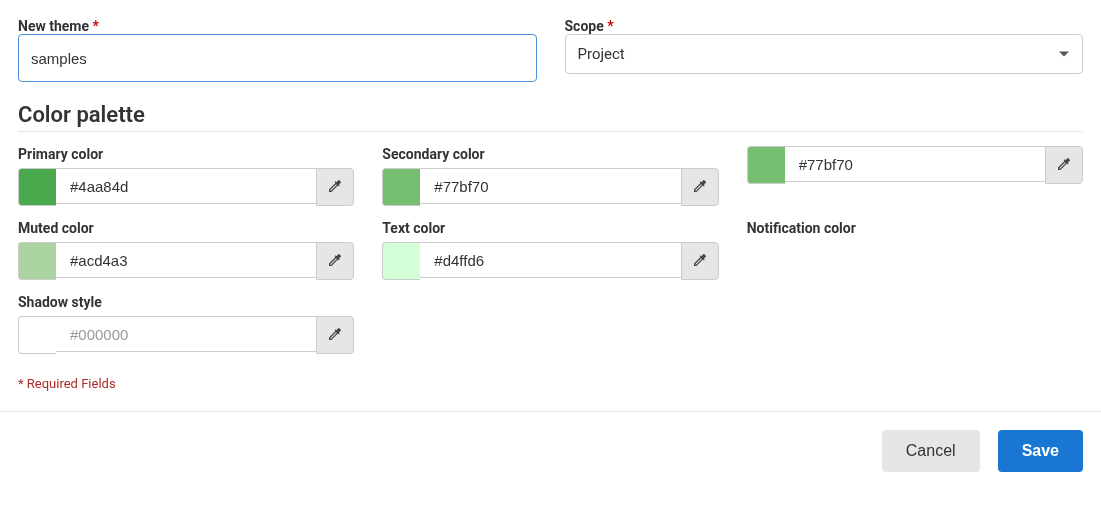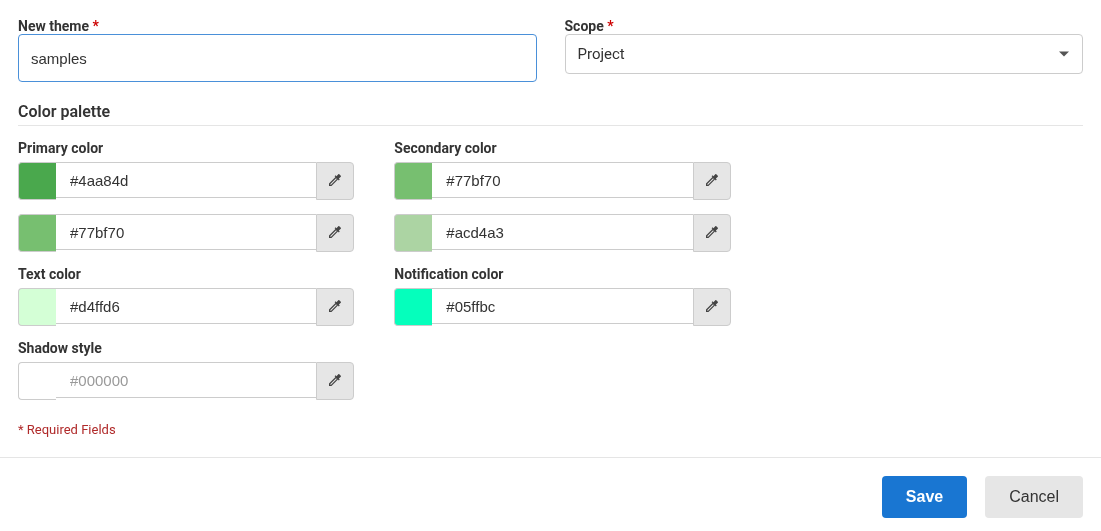--- a/index.html
+++ b/index.html
@@ -26,24 +26,24 @@
     width:100%; height:40px; border:1px solid #ccc; border-radius:4px;
     padding:0 12px; font-size:15px; color:#333; background:#fff;
     display:flex; align-items:center; cursor:pointer;
   }
   .select-caret {
     position:absolute; right:14px; top:50%; transform:translateY(-50%);
     width:0; height:0; border-left:5px solid transparent; border-right:5px solid transparent;
     border-top:5px solid #555;
   }
   .section-title {
-    font-size:16px; font-weight:600; color:#333; margin:0 0 4px 0;
+    font-size:22px; font-weight:600; color:#333; margin:0 0 4px 0;
   }
   .section-hr { border:none; border-top:1px solid #e5e5e5; margin:0 0 14px 0; }
-  .color-grid { display:flex; flex-wrap:wrap; gap:0 40px; }
+  .color-grid { display:flex; flex-wrap:wrap; gap:0 28px; }
   .color-field { width: calc((100% - 56px)/3); margin-bottom:14px; }
   .cf-row { display:flex; width:100%; }
   .cf-label { font-weight:700; font-size:14px; margin-bottom:6px; display:block; }
   .swatch { width:38px; height:38px; border:1px solid #ccc; border-right:none; border-top-left-radius:4px; border-bottom-left-radius:4px; flex:0 0 38px; }
   .swatch.empty { background:#fff; }
   .cf-input {
     flex:1; min-width:0; height:36px; border:1px solid #ccc; border-left:none; border-right:none;
     padding:0 14px; font-size:15px; color:#333; background:#fff; outline:none;
   }
   .cf-input::placeholder { color:#999; }
@@ -135,20 +135,21 @@
           <span>
             <svg viewBox="0 0 24 24">
                 <path d="M20.7 5.6l-2.3-2.3c-.4-.4-1-.4-1.4 0l-2.9 2.9-1.3-1.3-1.4 1.4 1.3 1.3L3 17.3V21h3.7l9.7-9.7 1.3 1.3 1.4-1.4-1.3-1.3 2.9-2.9c.4-.4.4-1 0-1.4zM6.1 19H5v-1.1l8.6-8.6 1.1 1.1L6.1 19z"></path>
               </svg>
           </span>
         </div>
       </div>
     </div>
 
     <div class="color-field">
+      <label class="cf-label">Muted color</label>
       <div class="cf-row">
         <div class="swatch" style="background:#acd4a3;"></div>
         <input class="cf-input" value="#acd4a3" style="">
         <div class="picker-btn">
           <span>
             <svg viewBox="0 0 24 24">
                 <path d="M20.7 5.6l-2.3-2.3c-.4-.4-1-.4-1.4 0l-2.9 2.9-1.3-1.3-1.4 1.4 1.3 1.3L3 17.3V21h3.7l9.7-9.7 1.3 1.3 1.4-1.4-1.3-1.3 2.9-2.9c.4-.4.4-1 0-1.4zM6.1 19H5v-1.1l8.6-8.6 1.1 1.1L6.1 19z"></path>
               </svg>
           </span>
         </div>
@@ -165,31 +166,20 @@
             <svg viewBox="0 0 24 24">
                 <path d="M20.7 5.6l-2.3-2.3c-.4-.4-1-.4-1.4 0l-2.9 2.9-1.3-1.3-1.4 1.4 1.3 1.3L3 17.3V21h3.7l9.7-9.7 1.3 1.3 1.4-1.4-1.3-1.3 2.9-2.9c.4-.4.4-1 0-1.4zM6.1 19H5v-1.1l8.6-8.6 1.1 1.1L6.1 19z"></path>
               </svg>
           </span>
         </div>
       </div>
     </div>
 
     <div class="color-field">
       <label class="cf-label">Notification color</label>
-      <div class="cf-row">
-        <div class="swatch" style="background:#05ffbc;"></div>
-        <input class="cf-input" value="#05ffbc" style="">
-        <div class="picker-btn">
-          <span>
-            <svg viewBox="0 0 24 24">
-                <path d="M20.7 5.6l-2.3-2.3c-.4-.4-1-.4-1.4 0l-2.9 2.9-1.3-1.3-1.4 1.4 1.3 1.3L3 17.3V21h3.7l9.7-9.7 1.3 1.3 1.4-1.4-1.3-1.3 2.9-2.9c.4-.4.4-1 0-1.4zM6.1 19H5v-1.1l8.6-8.6 1.1 1.1L6.1 19z"></path>
-              </svg>
-          </span>
-        </div>
-      </div>
     </div>
 
     <div class="color-field">
       <label class="cf-label">Shadow style</label>
       <div class="cf-row">
         <div class="swatch empty"></div>
         <input class="cf-input" placeholder="#000000" style="">
         <div class="picker-btn">
           <span>
             <svg viewBox="0 0 24 24">
@@ -200,15 +190,15 @@
       </div>
     </div>
 
   </div>
 
   <div class="required-note">* Required Fields</div>
 
 </div>
 
 <div class="footer">
+  <button class="btn btn-secondary">Cancel</button>
   <button class="btn btn-primary">Save</button>
-  <button class="btn btn-secondary">Cancel</button>
 </div>
 
 </body></html>

